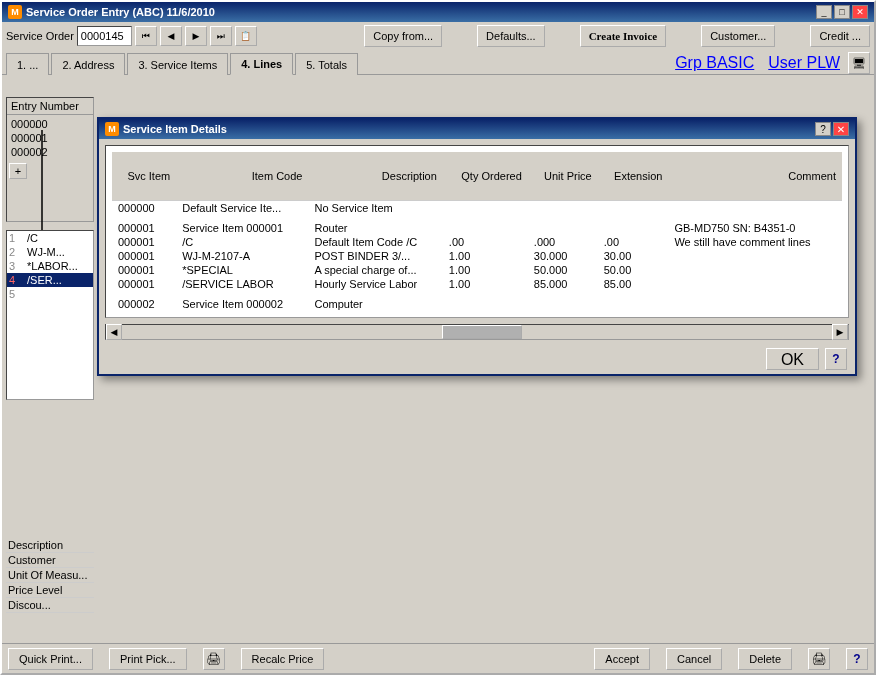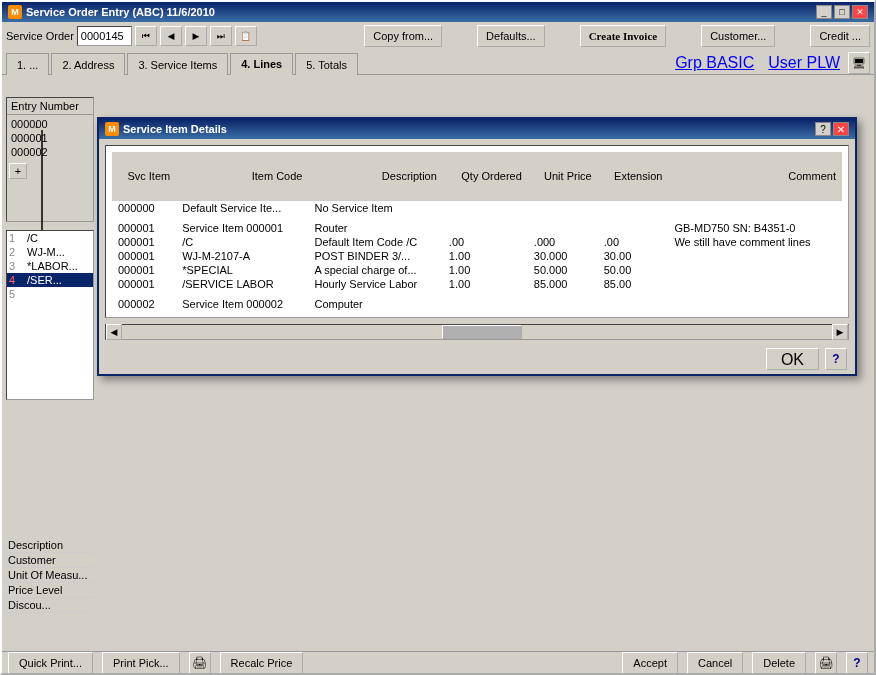--- a/index.html
+++ b/index.html
@@ -203,27 +203,27 @@
       padding: 1px 2px;
       border-bottom: 1px solid #ccc;
     }
 
     
     .bottom-toolbar {
       position: absolute;
       bottom: 0;
       left: 0;
       right: 0;
-      height: 22px;
+      height: 30px;
       background: #d4d0c8;
       border-top: 1px solid #999;
       display: flex;
       align-items: center;
       padding: 3px 6px;
-      gap: 9px;
+      gap: 16px;
     }
     .bottom-btn {
       height: 22px;
       padding: 2px 10px;
       background: #d4d0c8;
       border: 1px outset #fff;
       font-size: 11px;
       cursor: pointer;
       font-family: inherit;
     }

